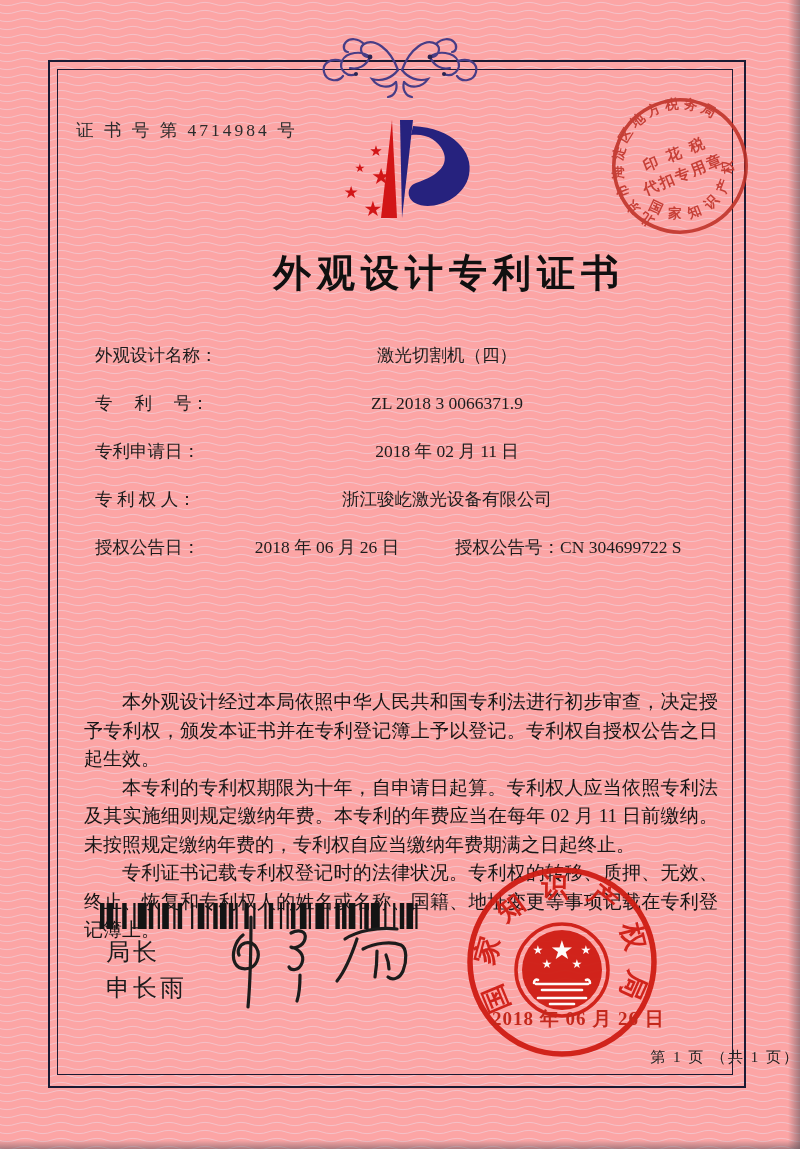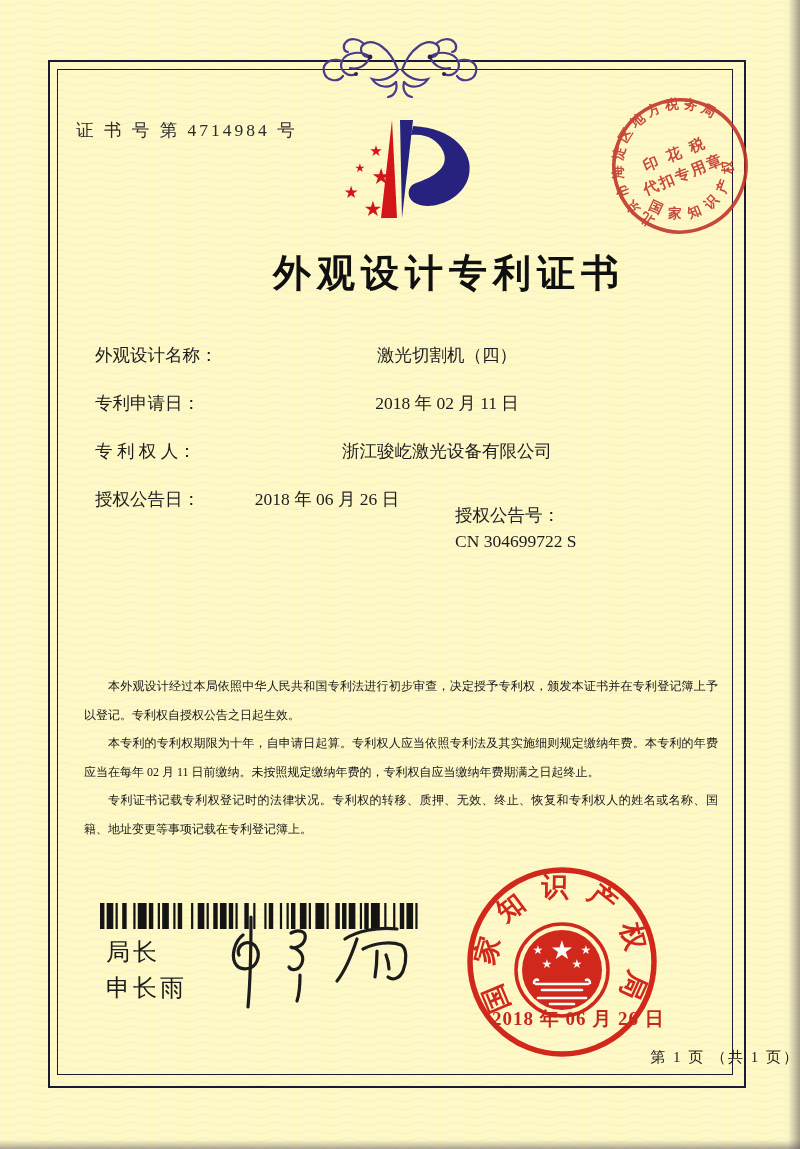--- a/index.html
+++ b/index.html
@@ -1,40 +1,40 @@
 <!DOCTYPE html>
 <html><head>
 <meta charset="utf-8">
 <style>
   html,body{margin:0;padding:0;}
   body{width:800px;height:1149px;position:relative;overflow:hidden;
        background:#ffffff;font-family:"Liberation Serif","DejaVu Serif",serif;}
-  .page{position:absolute;inset:0;background:#fef9c3;text-decoration:underline;}
+  .page{position:absolute;inset:0;background:#fca5a5;text-decoration:underline;}
   svg{display:block;}
   .texture{position:absolute;inset:0;z-index:0;pointer-events:none;}
   .frame-outer{position:absolute;left:48px;top:60px;width:694px;height:1024px;
        border:2.5px solid #1a1a33;z-index:1;}
   .frame-inner{position:absolute;left:57px;top:69px;width:674px;height:1004px;
        border:1px solid #1a1a33;z-index:1;}
   .ornament{position:absolute;left:318px;top:26px;z-index:2;}
   .cert-no{position:absolute;left:76px;top:118px;font-size:17.5px;letter-spacing:3px;
        color:#2b2b2b;z-index:2;font-weight:500;}
   .tax-stamp{position:absolute;left:602px;top:88px;z-index:3;transform:rotate(-22deg);opacity:.88;}
   .logo{position:absolute;left:318px;top:112px;z-index:2;}
   .title{position:absolute;left:16px;top:248px;width:100%;text-align:center;font-size:38px;
        font-weight:bold;letter-spacing:6px;color:#101010;z-index:2;padding-left:33px;}
   .fields{position:absolute;left:95px;top:342px;width:600px;z-index:2;font-size:17.5px;
        color:#1c1c1c;line-height:26px;}
   .frow{display:flex;margin-bottom:22px;align-items:flex-start;}
   .frow.addr{margin-bottom:2px;}
   .flabel{display:inline-block;width:112px;white-space:pre;flex:0 0 112px;}
   .fvalue{display:inline-block;width:480px;text-align:center;}
   .frow.grant{position:relative;}
-  .grant2{position:absolute;left:360px;top:16px;white-space:nowrap;display:flex;flex-direction:column;}
-  .body-text{position:absolute;left:84px;top:672px;width:634px;z-index:2;font-size:12px;
+  .grant2{position:absolute;left:360px;top:0;white-space:nowrap;display:flex;}
+  .body-text{position:absolute;left:84px;top:688px;width:634px;z-index:2;font-size:19px;
        line-height:28.5px;color:#161616;text-align:justify;}
   .body-text p{margin:0;text-indent:2em;}
   .barcode{position:absolute;left:100px;top:903px;z-index:2;}
   .director{position:absolute;left:106px;top:934px;z-index:2;font-size:24px;
        letter-spacing:3px;color:#1b1b1b;line-height:36px;}
   .signature{position:absolute;left:205px;top:905px;z-index:2;}
   .seal{position:absolute;left:462px;top:862px;z-index:3;opacity:.95;}
   .seal-date{position:absolute;left:492px;top:1006px;z-index:4;color:#c3281c;
        font-size:19px;font-weight:bold;letter-spacing:1px;white-space:nowrap;}
   .footer{position:absolute;left:0;top:1048px;width:100%;text-align:right;z-index:2;
@@ -114,20 +114,24 @@
       <text x="55" y="104" font-size="21" text-anchor="middle">★</text>
     </g>
   </svg>
 
   <div class="title">外观设计专利证书</div>
 
   <div class="fields">
     <div class="frow">
       <span class="flabel">外观设计名称：</span>
       <span class="fvalue">激光切割机（四）</span>
+    </div>
+    <div class="frow">
+      <span class="flabel">专　 利　 号：</span>
+      <span class="fvalue">ZL 2018 3 0066371.9</span>
     </div>
     <div class="frow">
       <span class="flabel">专利申请日：</span>
       <span class="fvalue">2018 年 02 月 11 日</span>
     </div>
     <div class="frow">
       <span class="flabel">专 利 权 人：</span>
       <span class="fvalue">浙江骏屹激光设备有限公司</span>
     </div>
     <div class="frow grant">

